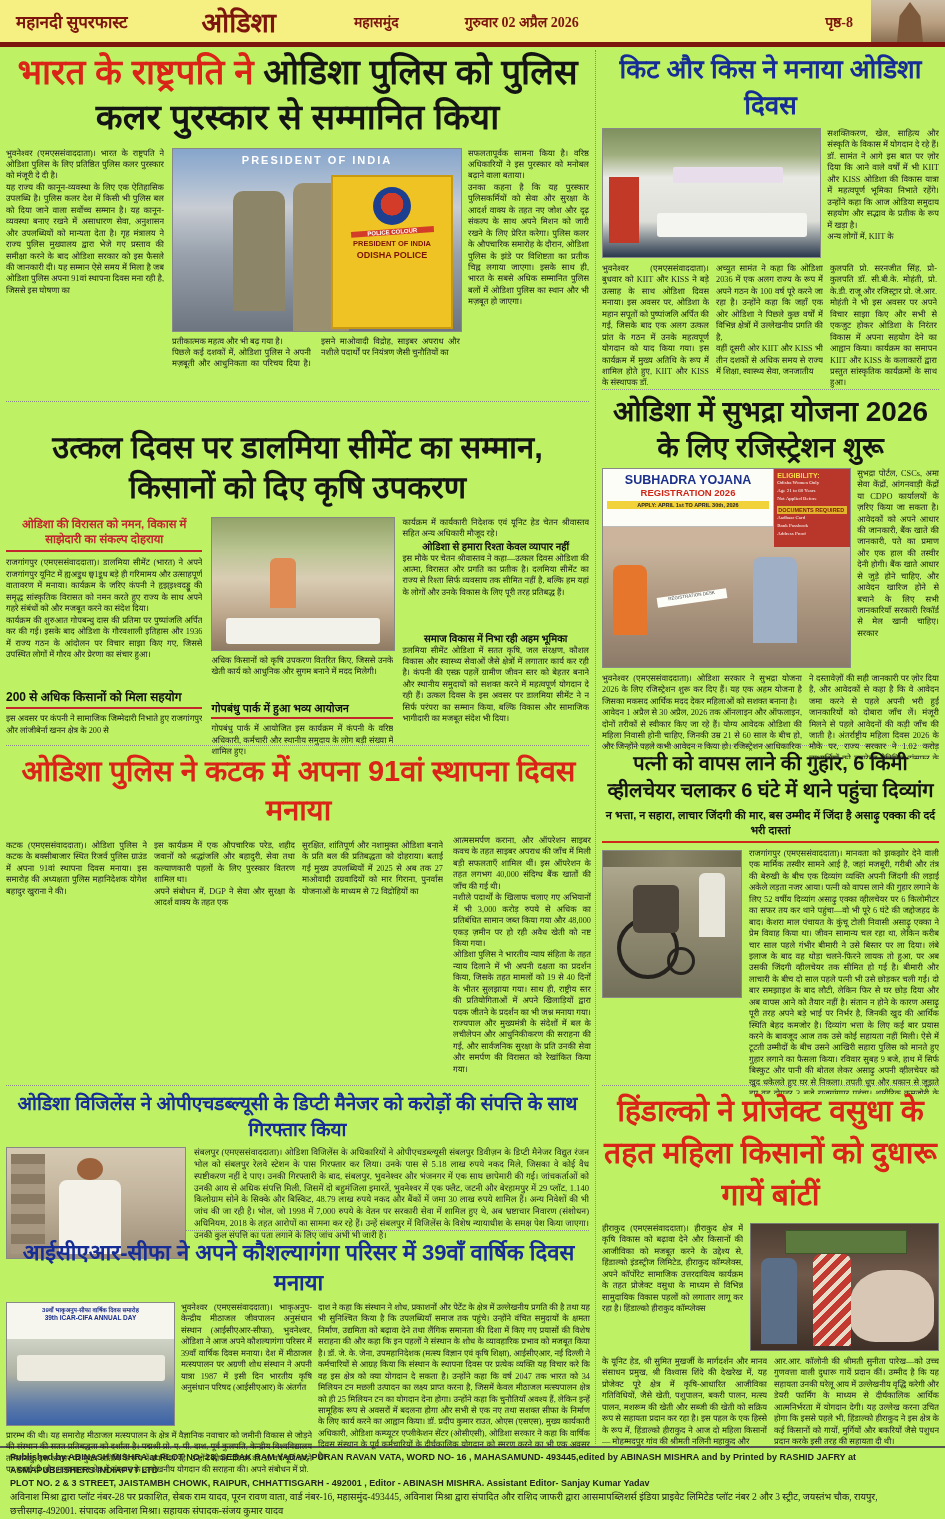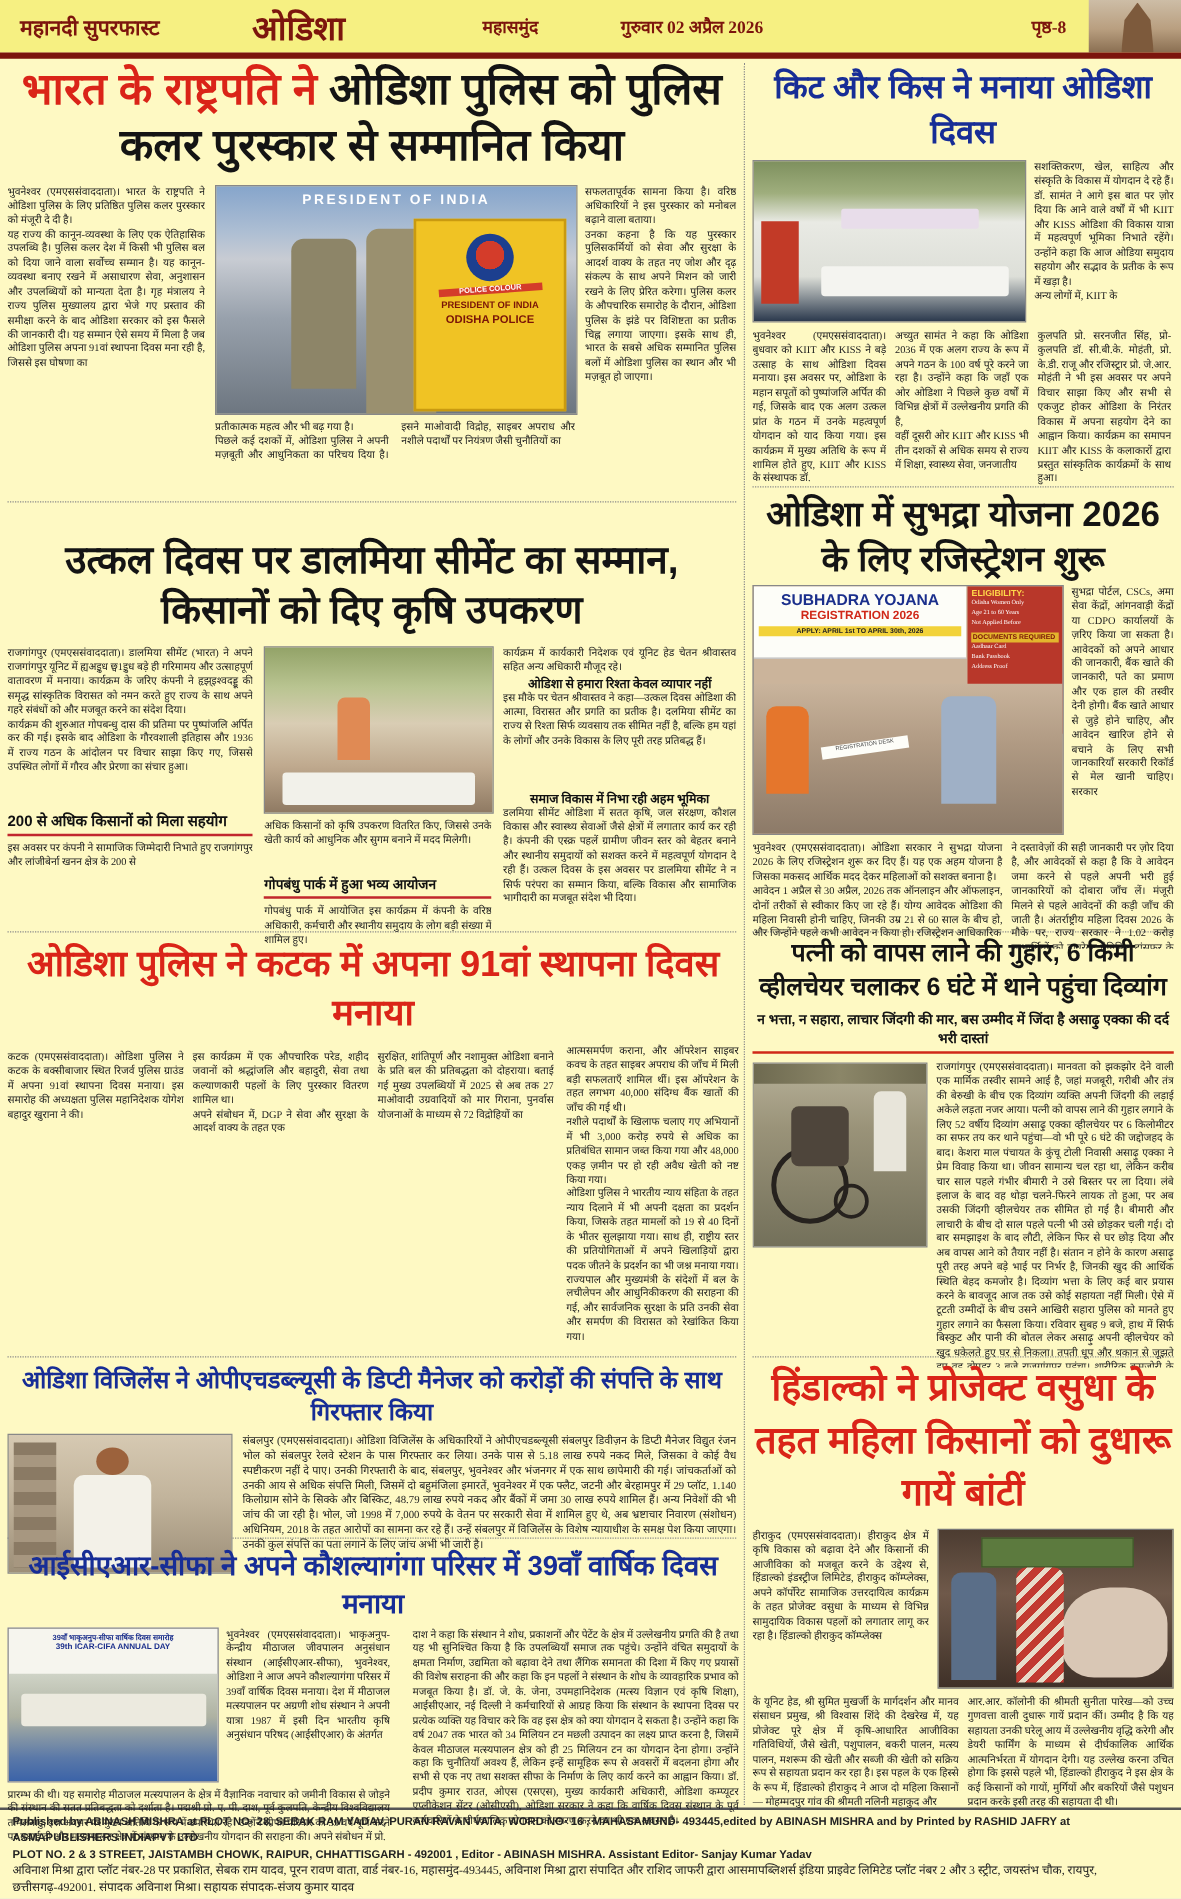--- a/index.html
+++ b/index.html
@@ -1,21 +1,21 @@
 <!DOCTYPE html>
 <html><head>
 <meta charset="utf-8">
 <style>
   html,body{margin:0;padding:0;background:#e8e6de;}
-  #page{position:relative;width:945px;height:1519px;background:#fef9c3;margin:0 auto;overflow:hidden;font-family:"Liberation Serif",serif;}
+  #page{position:relative;width:945px;height:1519px;background:#bef264;margin:0 auto;overflow:hidden;font-family:"Liberation Serif",serif;}
   
   .masthead{position:absolute;left:0;top:0;width:945px;height:42px;background:#f6f082;display:flex;align-items:center;color:#7c150d;}
   .m-left{font-size:17px;font-weight:bold;margin-left:16px;}
   .m-paper{font-size:27px;font-weight:bold;margin-left:74px;}
-  .m-city{font-size:14px;font-weight:bold;margin-left:110px;}
+  .m-city{font-size:14px;font-weight:bold;margin-left:78px;}
   .m-date{font-size:14px;font-weight:bold;margin-left:66px;}
   .m-page{font-size:14px;font-weight:bold;margin-left:auto;margin-right:18px;}
   .m-temple{width:74px;height:42px;background:linear-gradient(180deg,#cdbda6 0%,#b99f80 55%,#8a6f52 100%);position:relative;overflow:hidden;}
   .m-temple:before{content:"";position:absolute;left:26px;top:2px;width:26px;height:40px;background:#7d5a3c;clip-path:polygon(50% 0,90% 35%,100% 100%,0 100%,10% 35%);}
   .redbar{position:absolute;left:0;top:42px;width:945px;height:5px;background:#7c150d;}
   
   .vsep{position:absolute;border-left:1px dotted #8a8a8a;}
   .hsep{position:absolute;border-top:1px dotted #8a8a8a;}
   .hsolid{position:absolute;border-top:2px solid #555;}
   
@@ -101,20 +101,21 @@
       <div class="col" style="width:107px;height:172px;">अच्युत सामंत ने कहा कि ओडिशा 2036 में एक अलग राज्य के रूप में अपने गठन के 100 वर्ष पूरे करने जा रहा है। उन्होंने कहा कि जहाँ एक ओर ओडिशा ने पिछले कुछ वर्षों में विभिन्न क्षेत्रों में उल्लेखनीय प्रगति की है,
 वहीं दूसरी ओर KIIT और KISS भी तीन दशकों से अधिक समय से राज्य में शिक्षा, स्वास्थ्य सेवा, जनजातीय</div>
       <div class="col" style="width:107px;height:172px;">कुलपति प्रो. सरनजीत सिंह, प्रो-कुलपति डॉ. सी.बी.के. मोहंती, प्रो. के.डी. राजू और रजिस्ट्रार प्रो. जे.आर. मोहंती ने भी इस अवसर पर अपने विचार साझा किए और सभी से एकजुट होकर ओडिशा के निरंतर विकास में अपना सहयोग देने का आह्वान किया। कार्यक्रम का समापन KIIT और KISS के कलाकारों द्वारा प्रस्तुत सांस्कृतिक कार्यक्रमों के साथ हुआ।</div>
     </div>
   </div>
 
   <div style="position:absolute;left:6px;top:428px;width:583px;">
     <h1 class="hl" style="font-size:31px;line-height:1.3;">उत्कल दिवस पर डालमिया सीमेंट का सम्मान, किसानों को दिए कृषि उपकरण</h1>
     <div class="row" style="margin-top:8px;gap:9px;">
       <div style="width:198px;">
+        <div class="sub-red">ओडिशा की विरासत को नमन, विकास में साझेदारी का संकल्प दोहराया</div>
         <div class="col" style="height:128px;">राजगांगपुर (एमएससंवाददाता)। डालमिया सीमेंट (भारत) ने अपने राजगांगपुर यूनिट में ह्यअइुध छ्व1इुध बड़े ही गरिमामय और उत्साहपूर्ण वातावरण में मनाया। कार्यक्रम के जरिए कंपनी ने हृझ्इश्वदड्डू की समृद्ध सांस्कृतिक विरासत को नमन करते हुए राज्य के साथ अपने गहरे संबंधों को और मजबूत करने का संदेश दिया।
 कार्यक्रम की शुरुआत गोपबन्धु दास की प्रतिमा पर पुष्पांजलि अर्पित कर की गई। इसके बाद ओडिशा के गौरवशाली इतिहास और 1936 में राज्य गठन के आंदोलन पर विचार साझा किए गए, जिससे उपस्थित लोगों में गौरव और प्रेरणा का संचार हुआ।</div>
         <div class="sub-blk" style="font-size:12px;">200 से अधिक किसानों को मिला सहयोग</div>
         <div class="col" style="height:26px;">इस अवसर पर कंपनी ने सामाजिक जिम्मेदारी निभाते हुए राजगांगपुर और लांजीबेर्ना खनन क्षेत्र के 200 से</div>
       </div>
       <div style="width:182px;">
         <div class="ph" style="width:182px;height:132px;background:linear-gradient(180deg,#93a368 0%,#b9c491 24%,#d9cdb4 46%,#bfa98e 72%,#8f7a63 100%);border:1px solid #888;">
           <div style="position:absolute;left:58px;top:40px;width:26px;height:50px;background:#e08a54;border-radius:6px 6px 0 0;"></div>
           <div style="position:absolute;left:14px;bottom:6px;width:154px;height:26px;background:#f2f1ea;border-radius:3px;"></div>
         </div>
@@ -205,21 +206,21 @@
         <div style="position:absolute;left:70px;top:10px;width:26px;height:22px;background:#9c623c;border-radius:50%;"></div>
         <div style="position:absolute;left:52px;top:32px;width:62px;height:74px;background:#f3f1e8;border-radius:8px 8px 0 0;"></div>
         <div style="position:absolute;left:4px;top:6px;width:34px;height:100px;background:repeating-linear-gradient(180deg,#8a7a64 0 10px,#a79780 10px 20px);"></div>
       </div>
       <div class="col" style="width:395px;height:118px;font-size:8.6px;">संबलपुर (एमएससंवाददाता)। ओडिशा विजिलेंस के अधिकारियों ने ओपीएचडब्ल्यूसी संबलपुर डिवीज़न के डिप्टी मैनेजर विद्युत रंजन भोल को संबलपुर रेलवे स्टेशन के पास गिरफ्तार कर लिया। उनके पास से 5.18 लाख रुपये नकद मिले, जिसका वे कोई वैध स्पष्टीकरण नहीं दे पाए। उनकी गिरफ्तारी के बाद, संबलपुर, भुवनेश्वर और भंजनगर में एक साथ छापेमारी की गई। जांचकर्ताओं को उनकी आय से अधिक संपत्ति मिली, जिसमें दो बहुमंजिला इमारतें, भुवनेश्वर में एक फ्लैट, जटनी और बेरहामपुर में 29 प्लॉट, 1.140 किलोग्राम सोने के सिक्के और बिस्किट, 48.79 लाख रुपये नकद और बैंकों में जमा 30 लाख रुपये शामिल हैं। अन्य निवेशों की भी जांच की जा रही है। भोल, जो 1998 में 7,000 रुपये के वेतन पर सरकारी सेवा में शामिल हुए थे, अब भ्रष्टाचार निवारण (संशोधन) अधिनियम, 2018 के तहत आरोपों का सामना कर रहे हैं। उन्हें संबलपुर में विजिलेंस के विशेष न्यायाधीश के समक्ष पेश किया जाएगा। उनकी कुल संपत्ति का पता लगाने के लिए जांच अभी भी जारी है।</div>
     </div>
   </div>
 
   <div style="position:absolute;left:6px;top:1236px;width:585px;">
     <h2 class="hl blue" style="font-size:22px;">आईसीएआर-सीफा ने अपने कौशल्यागंगा परिसर में 39वाँ वार्षिक दिवस मनाया</h2>
-    <div class="row" style="margin-top:6px;gap:18px;">
+    <div class="row" style="margin-top:6px;gap:6px;">
       <div style="width:306px;">
         <div class="row" style="gap:6px;">
           <div class="ph" style="width:168px;height:122px;background:#f6f5ee;border:1px solid #888;">
             <div style="padding:3px 2px 0;color:#1b2f8c;font-family:'Liberation Sans',sans-serif;font-weight:bold;font-size:6px;text-align:center;">39वाँ भाकृअनुप-सीफा वार्षिक दिवस समारोह</div>
             <div style="color:#1b2f8c;font-family:'Liberation Sans',sans-serif;font-weight:bold;font-size:6.5px;text-align:center;">39th ICAR-CIFA ANNUAL DAY</div>
             <div style="position:absolute;left:0;bottom:0;width:100%;height:86px;background:linear-gradient(180deg,#cfd3c6 0%,#aeb2a2 40%,#5b79a8 78%,#3b63a8 100%);">
               <div style="position:absolute;left:10px;top:16px;width:148px;height:26px;background:#eceadf;border-radius:3px;"></div>
             </div>
           </div>
           <div class="col" style="width:132px;height:122px;">भुवनेश्वर (एमएससंवाददाता)। भाकृअनुप-केन्द्रीय मीठाजल जीवपालन अनुसंधान संस्थान (आईसीएआर-सीफा), भुवनेश्वर, ओडिशा ने आज अपने कौशल्यागंगा परिसर में 39वाँ वार्षिक दिवस मनाया। देश में मीठाजल मत्स्यपालन पर अग्रणी शोध संस्थान ने अपनी यात्रा 1987 में इसी दिन भारतीय कृषि अनुसंधान परिषद (आईसीएआर) के अंतर्गत</div>

